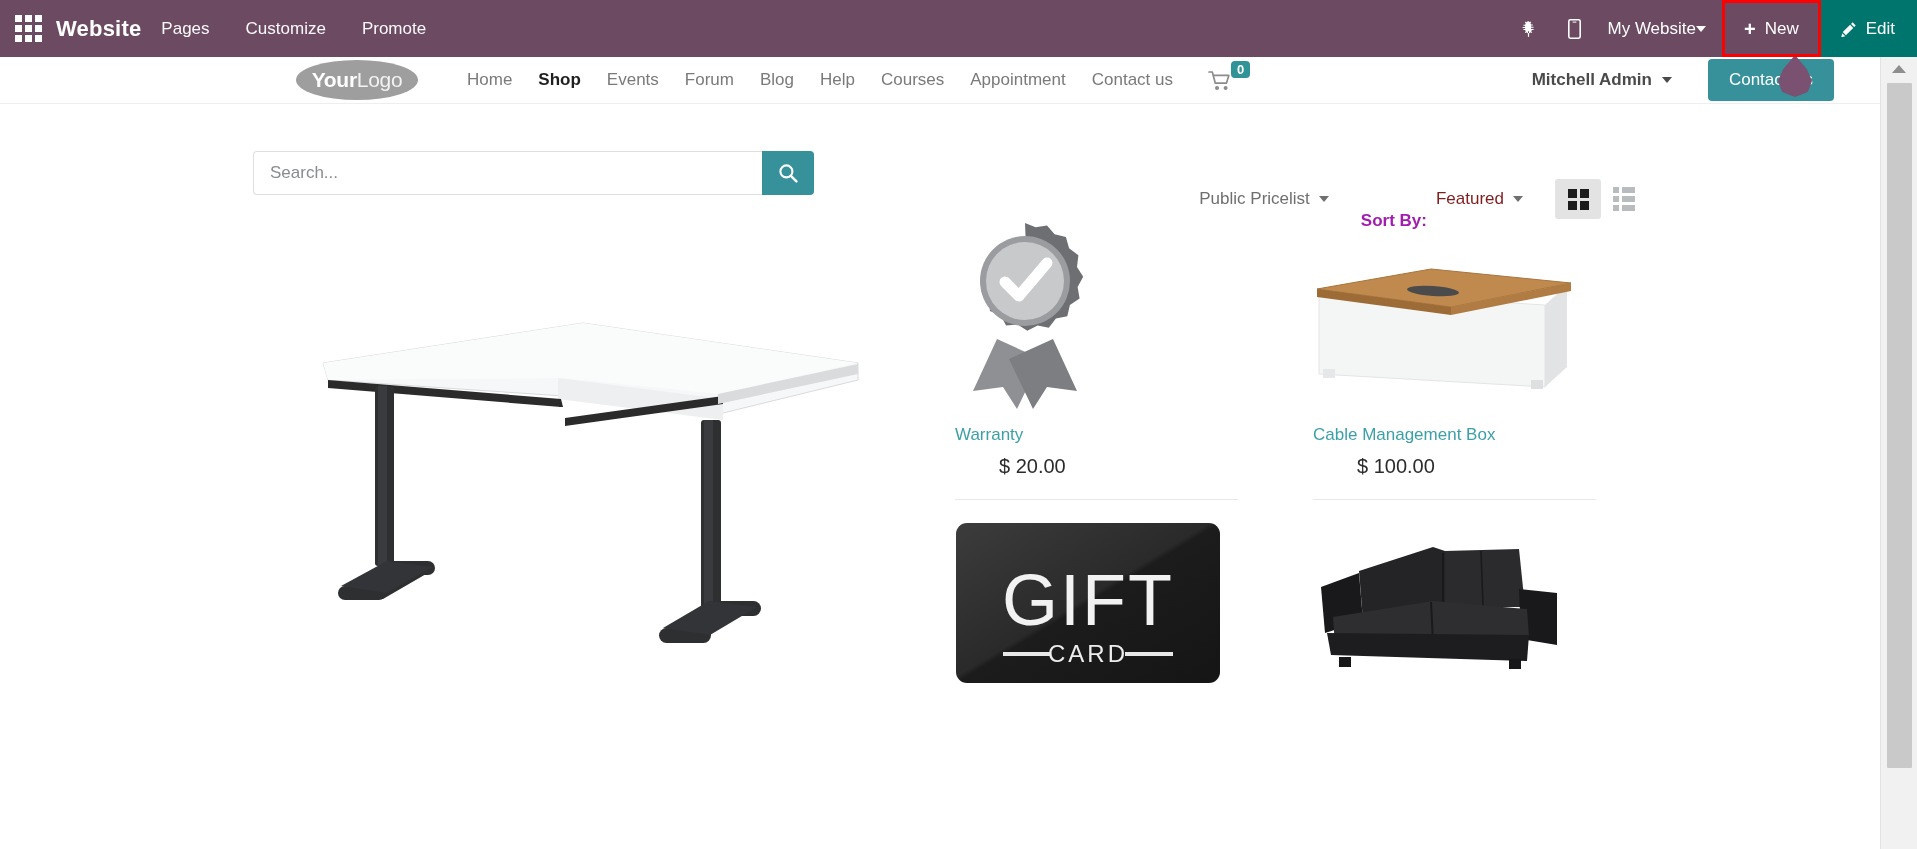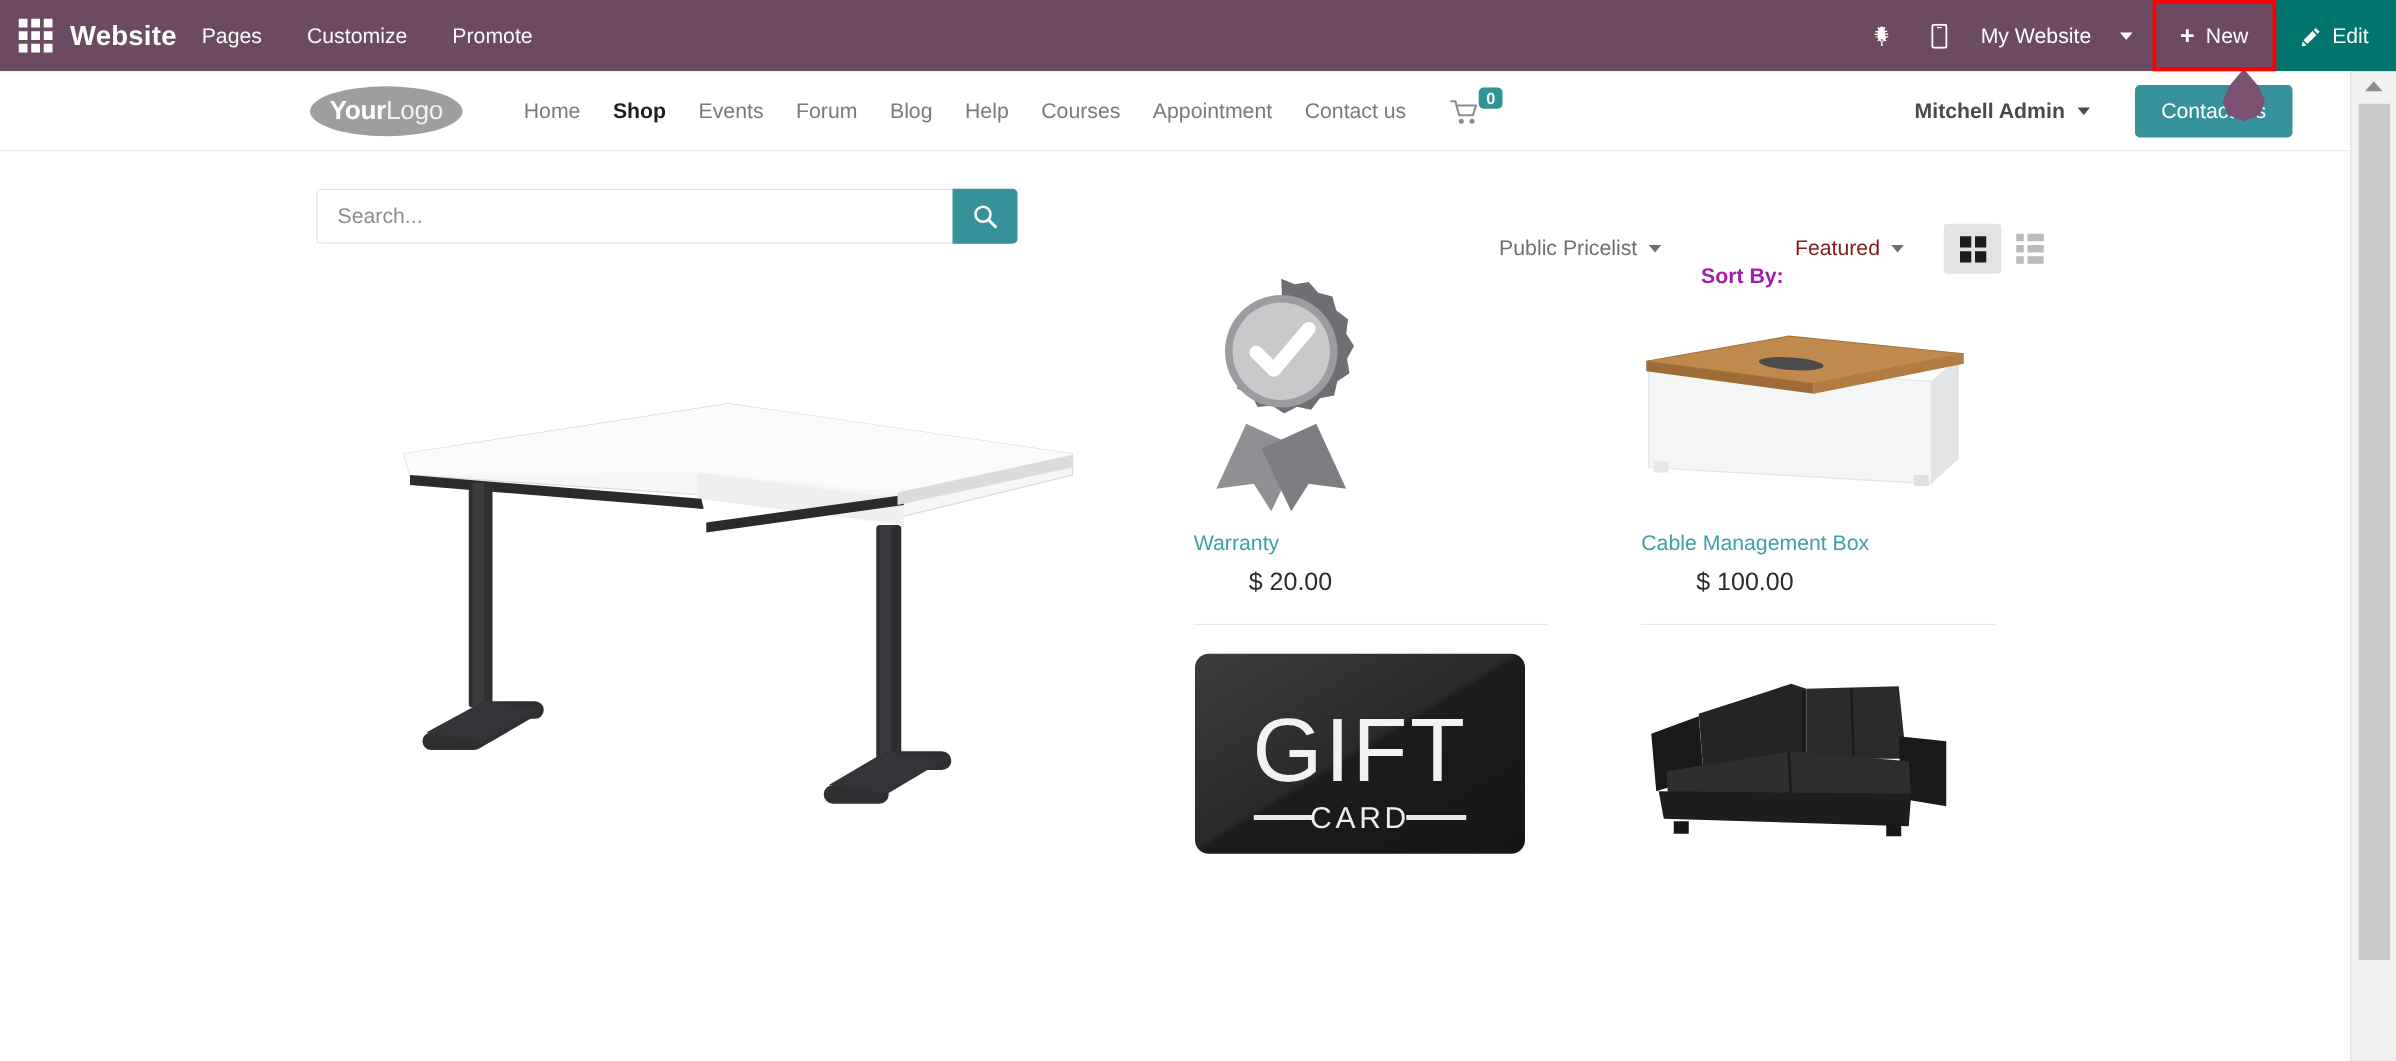--- a/index.html
+++ b/index.html
@@ -44,21 +44,21 @@
   .top-right {
     margin-left: auto; display: flex; align-items: center; height: 57px;
   }
   .icon-btn {
     width: 46px; height: 57px;
     display: flex; align-items: center; justify-content: center;
     cursor: pointer;
   }
   .bug-icon, .mobile-icon { display: block; }
   .mywebsite-btn {
-    display: flex; align-items: center; gap: 23px;
+    display: flex; align-items: center; gap: 0;
     font-size: 17px; padding: 0 16px 0 10px; height: 57px;
     cursor: pointer; white-space: nowrap;
   }
   .caret-down {
     width: 0; height: 0;
     border-left: 5px solid transparent;
     border-right: 5px solid transparent;
     border-top: 6px solid #ffffff;
     display: inline-block;
   }
@@ -74,24 +74,25 @@
   .plus-glyph { font-size: 20px; font-weight: bold; line-height: 1; }
   .edit-btn {
     display: flex; align-items: center; gap: 9px;
     font-size: 17px; height: 57px; padding: 0 22px 0 20px;
     background: #00756e; cursor: pointer; white-space: nowrap;
   }
 
   
   .site-header {
     position: absolute; top: 57px; left: 0;
-    width: 1880px; height: 64px;
+    width: 1880px; height: 47px;
     background: #ffffff;
     display: flex; align-items: center;
     border-bottom: 1px solid #eceff1;
+    padding-left: 48px;
   }
   .logo-wrap {
     margin-left: 248px;
     width: 122px; height: 40px;
     display: flex; align-items: center; justify-content: center;
     position: relative;
   }
   .logo-ellipse {
     position: absolute; inset: 0;
     background: #9e9e9e;

